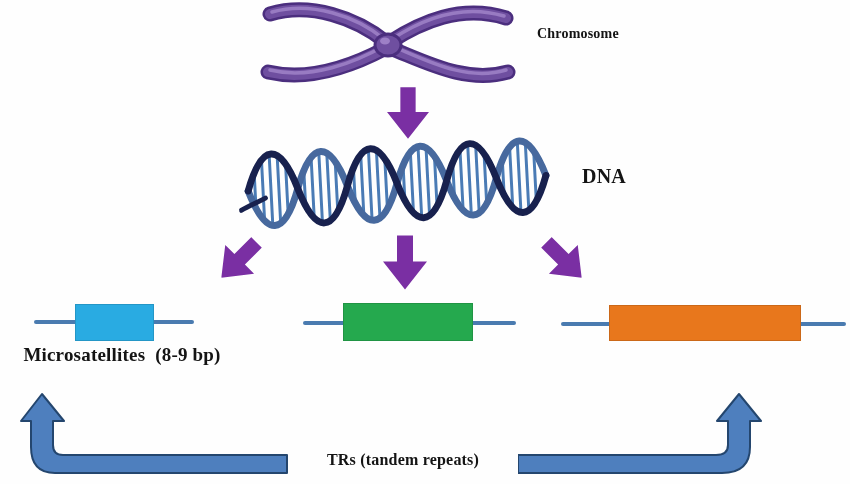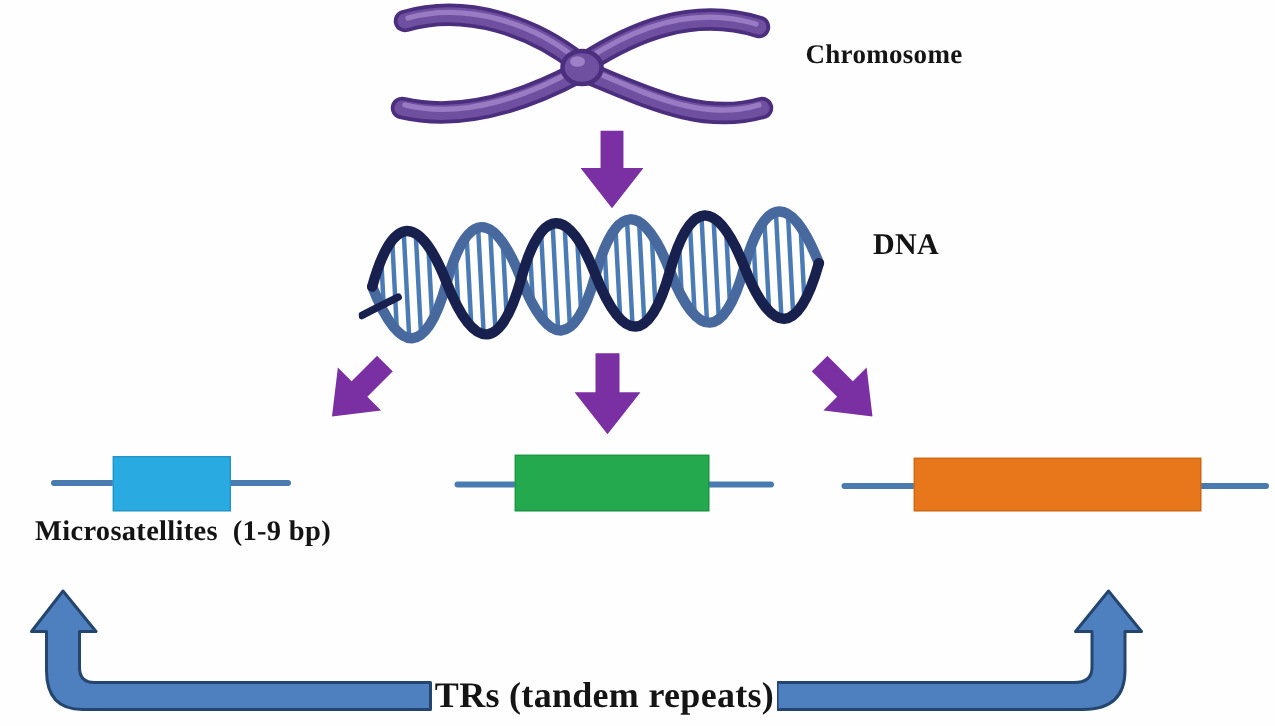--- a/index.html
+++ b/index.html
@@ -5,21 +5,21 @@
   html,body{margin:0;padding:0;background:#ffffff;}
   #canvas{
     position:relative;width:850px;height:484px;background:#fefefe;overflow:hidden;
     font-family:"Liberation Serif","DejaVu Serif",serif;color:#111111;
   }
   .abs{position:absolute;}
   .lbl{
     position:absolute;font-weight:700;white-space:pre;color:#141414;
     letter-spacing:0.2px;
   }
-  .lbl-big{font-size:18px;}
+  .lbl-big{font-size:14px;}
   .lbl-mid{font-size:19px;}
   .center-x{transform:translateX(-50%);}
   .strand-line{position:absolute;height:4px;background:#4a7bb0;border-radius:2px;}
   .sat-box{position:absolute;box-shadow:inset 0 0 0 1px rgba(0,0,0,0.12);}
   .purple-arrow{position:absolute;}
   svg{display:block;}
 </style>
 </head>
 <body>
 
@@ -68,44 +68,44 @@
       M217 27.7V58.3M225 13.9V72.1M233 7.3V78.7M241 9.5V76.5M249 20.1V65.9
       M267 27.7V58.3M275 13.9V72.1M283 7.3V78.7M291 9.5V76.5M299 20.1V65.9"></path>
 
     <path fill="none" stroke="#47699e" stroke-width="7" stroke-linecap="round" d="M10 43C26 91 44 91 60 43C76 -5 94 -5 110 43C126 91 144 91 160 43C176 -5 194 -5 210 43C226 91 244 91 260 43C276 -5 294 -5 310 43"></path>
 
     <path fill="none" stroke="#18214e" stroke-width="7" stroke-linecap="round" d="M10 43C26 -5 44 -5 60 43C76 91 94 91 110 43C126 -5 144 -5 160 43C176 91 194 91 210 43C226 -5 244 -5 260 43C276 91 294 91 310 43"></path>
 
     <path fill="none" stroke="#18214e" stroke-width="5" stroke-linecap="round" d="M2 62 C10 58 18 55 27 51"></path>
   </svg>
 
-  <div class="lbl lbl-big" style="left:582px;top:152px;font-size:20px;">DNA</div>
+  <div class="lbl lbl-big" style="left:582px;top:165px;font-size:20px;">DNA</div>
 
   <svg class="abs purple-arrow" style="left:217px;top:235px;transform:rotate(45deg);" width="44" height="50" viewBox="0 0 44 54">
     <path d="M14 0 L30 0 L30 26 L44 26 L22 54 L0 26 L14 26 Z" fill="#7a2fa3"></path>
   </svg>
   <svg class="abs purple-arrow" style="left:383px;top:235px;" width="44" height="55" viewBox="0 0 44 54">
     <path d="M14 0 L30 0 L30 26 L44 26 L22 54 L0 26 L14 26 Z" fill="#7a2fa3"></path>
   </svg>
   <svg class="abs purple-arrow" style="left:541px;top:235px;transform:rotate(-45deg);" width="46" height="50" viewBox="0 0 44 54">
     <path d="M14 0 L30 0 L30 26 L44 26 L22 54 L0 26 L14 26 Z" fill="#7a2fa3"></path>
   </svg>
 
   <div class="strand-line" style="left:34px;top:320px;width:160px;"></div>
   <div class="sat-box" style="left: 75px; top: 304px; width: 79px; height: 37px; background-color: rgb(41, 171, 226);"></div>
-  <div class="lbl lbl-mid center-x" style="left:122px;top:344px;">Microsatellites  (1-9 bp)</div>
+  <div class="lbl lbl-mid center-x" style="left:122px;top:344px;">Microsatellites  (8-9 bp)</div>
 
   <div class="strand-line" style="left:303px;top:321px;width:213px;"></div>
   <div class="sat-box" style="left: 343px; top: 303px; width: 130px; height: 38px; background-color: rgb(37, 169, 78);"></div>
 
   <div class="strand-line" style="left:561px;top:322px;width:285px;"></div>
   <div class="sat-box" style="left: 609px; top: 305px; width: 192px; height: 36px; background-color: rgb(232, 119, 28);"></div>
 
   <svg class="abs" style="left:17px;top:391px;" width="272" height="92" viewBox="0 0 272 92">
     <path d="M25 3 L47 30 L36 30 L36 54 Q36 64 46 64 L270 64 L270 82 L38 82 Q14 82 14 56 L14 30 L4 30 Z" stroke="#24466e" stroke-width="2" stroke-linejoin="round" fill="#4e7fbe"></path>
   </svg>
   <svg class="abs" style="left:518px;top:391px;" width="245" height="92" viewBox="0 0 245 92">
     <path d="M221 3 L243 30 L232 30 L232 56 Q232 82 204 82 L0 82 L0 64 L198 64 Q210 64 210 54 L210 30 L199 30 Z" stroke="#24466e" stroke-width="2" stroke-linejoin="round" fill="#4e7fbe"></path>
   </svg>
 
-  <div class="lbl center-x" style="left:403px;top:451px;font-size:24px;">TRs (tandem repeats)</div>
+  <div class="lbl center-x" style="left:403px;top:451px;font-size:16px;">TRs (tandem repeats)</div>
 
 </div>
 
 </body></html>

